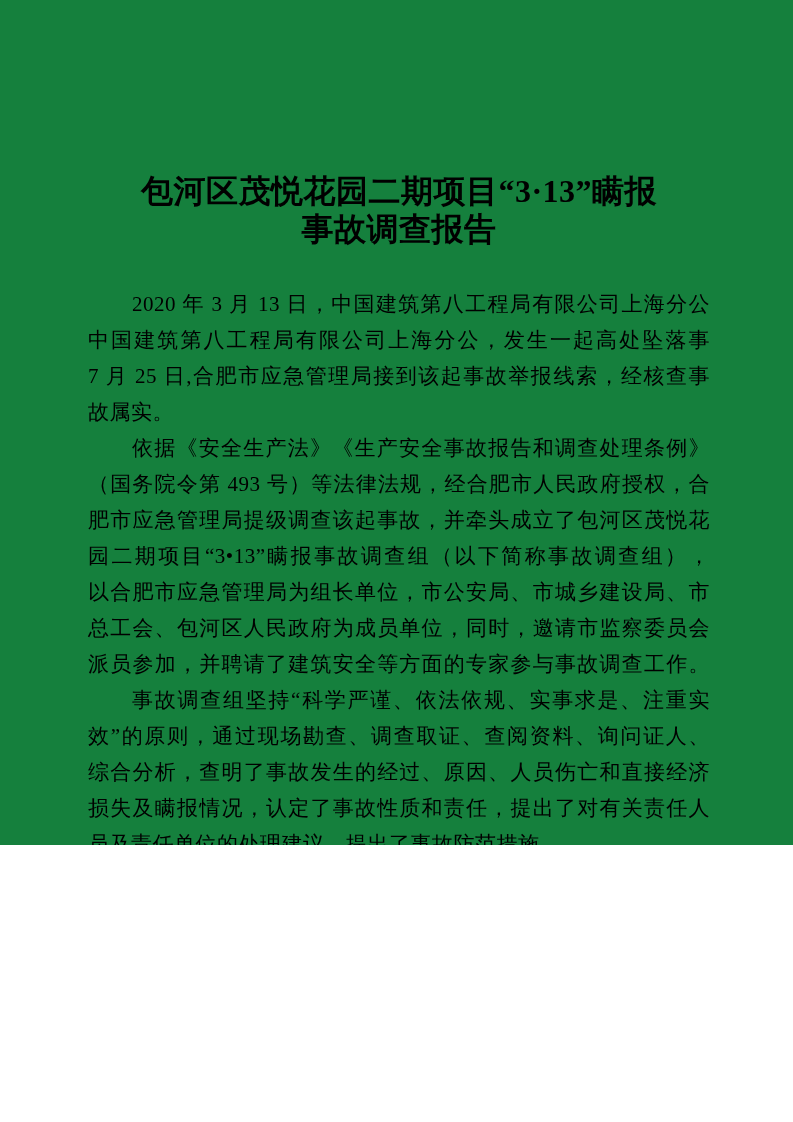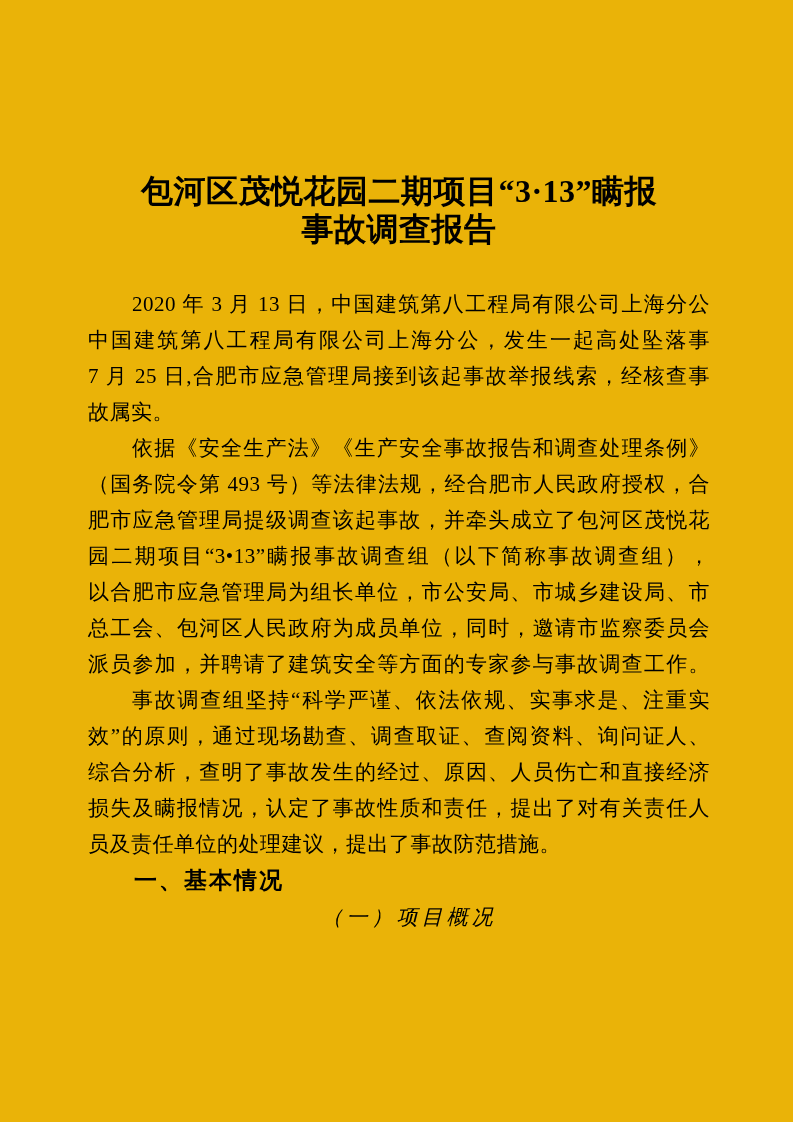--- a/index.html
+++ b/index.html
@@ -3,22 +3,22 @@
 <meta charset="utf-8">
 <style>
   html, body {
     margin: 0;
     padding: 0;
     background: #ffffff;
   }
   .page {
     position: relative;
     width: 793px;
-    height: 1122px;
-    background: #eab308;
+    height: 845px;
+    background: #15803d;
     color: #000000;
     font-family: "Liberation Serif", "DejaVu Serif", serif;
     overflow: hidden;
   }
   .content {
     position: absolute;
     left: 88px;
     top: 172px;
     width: 622px;
   }

